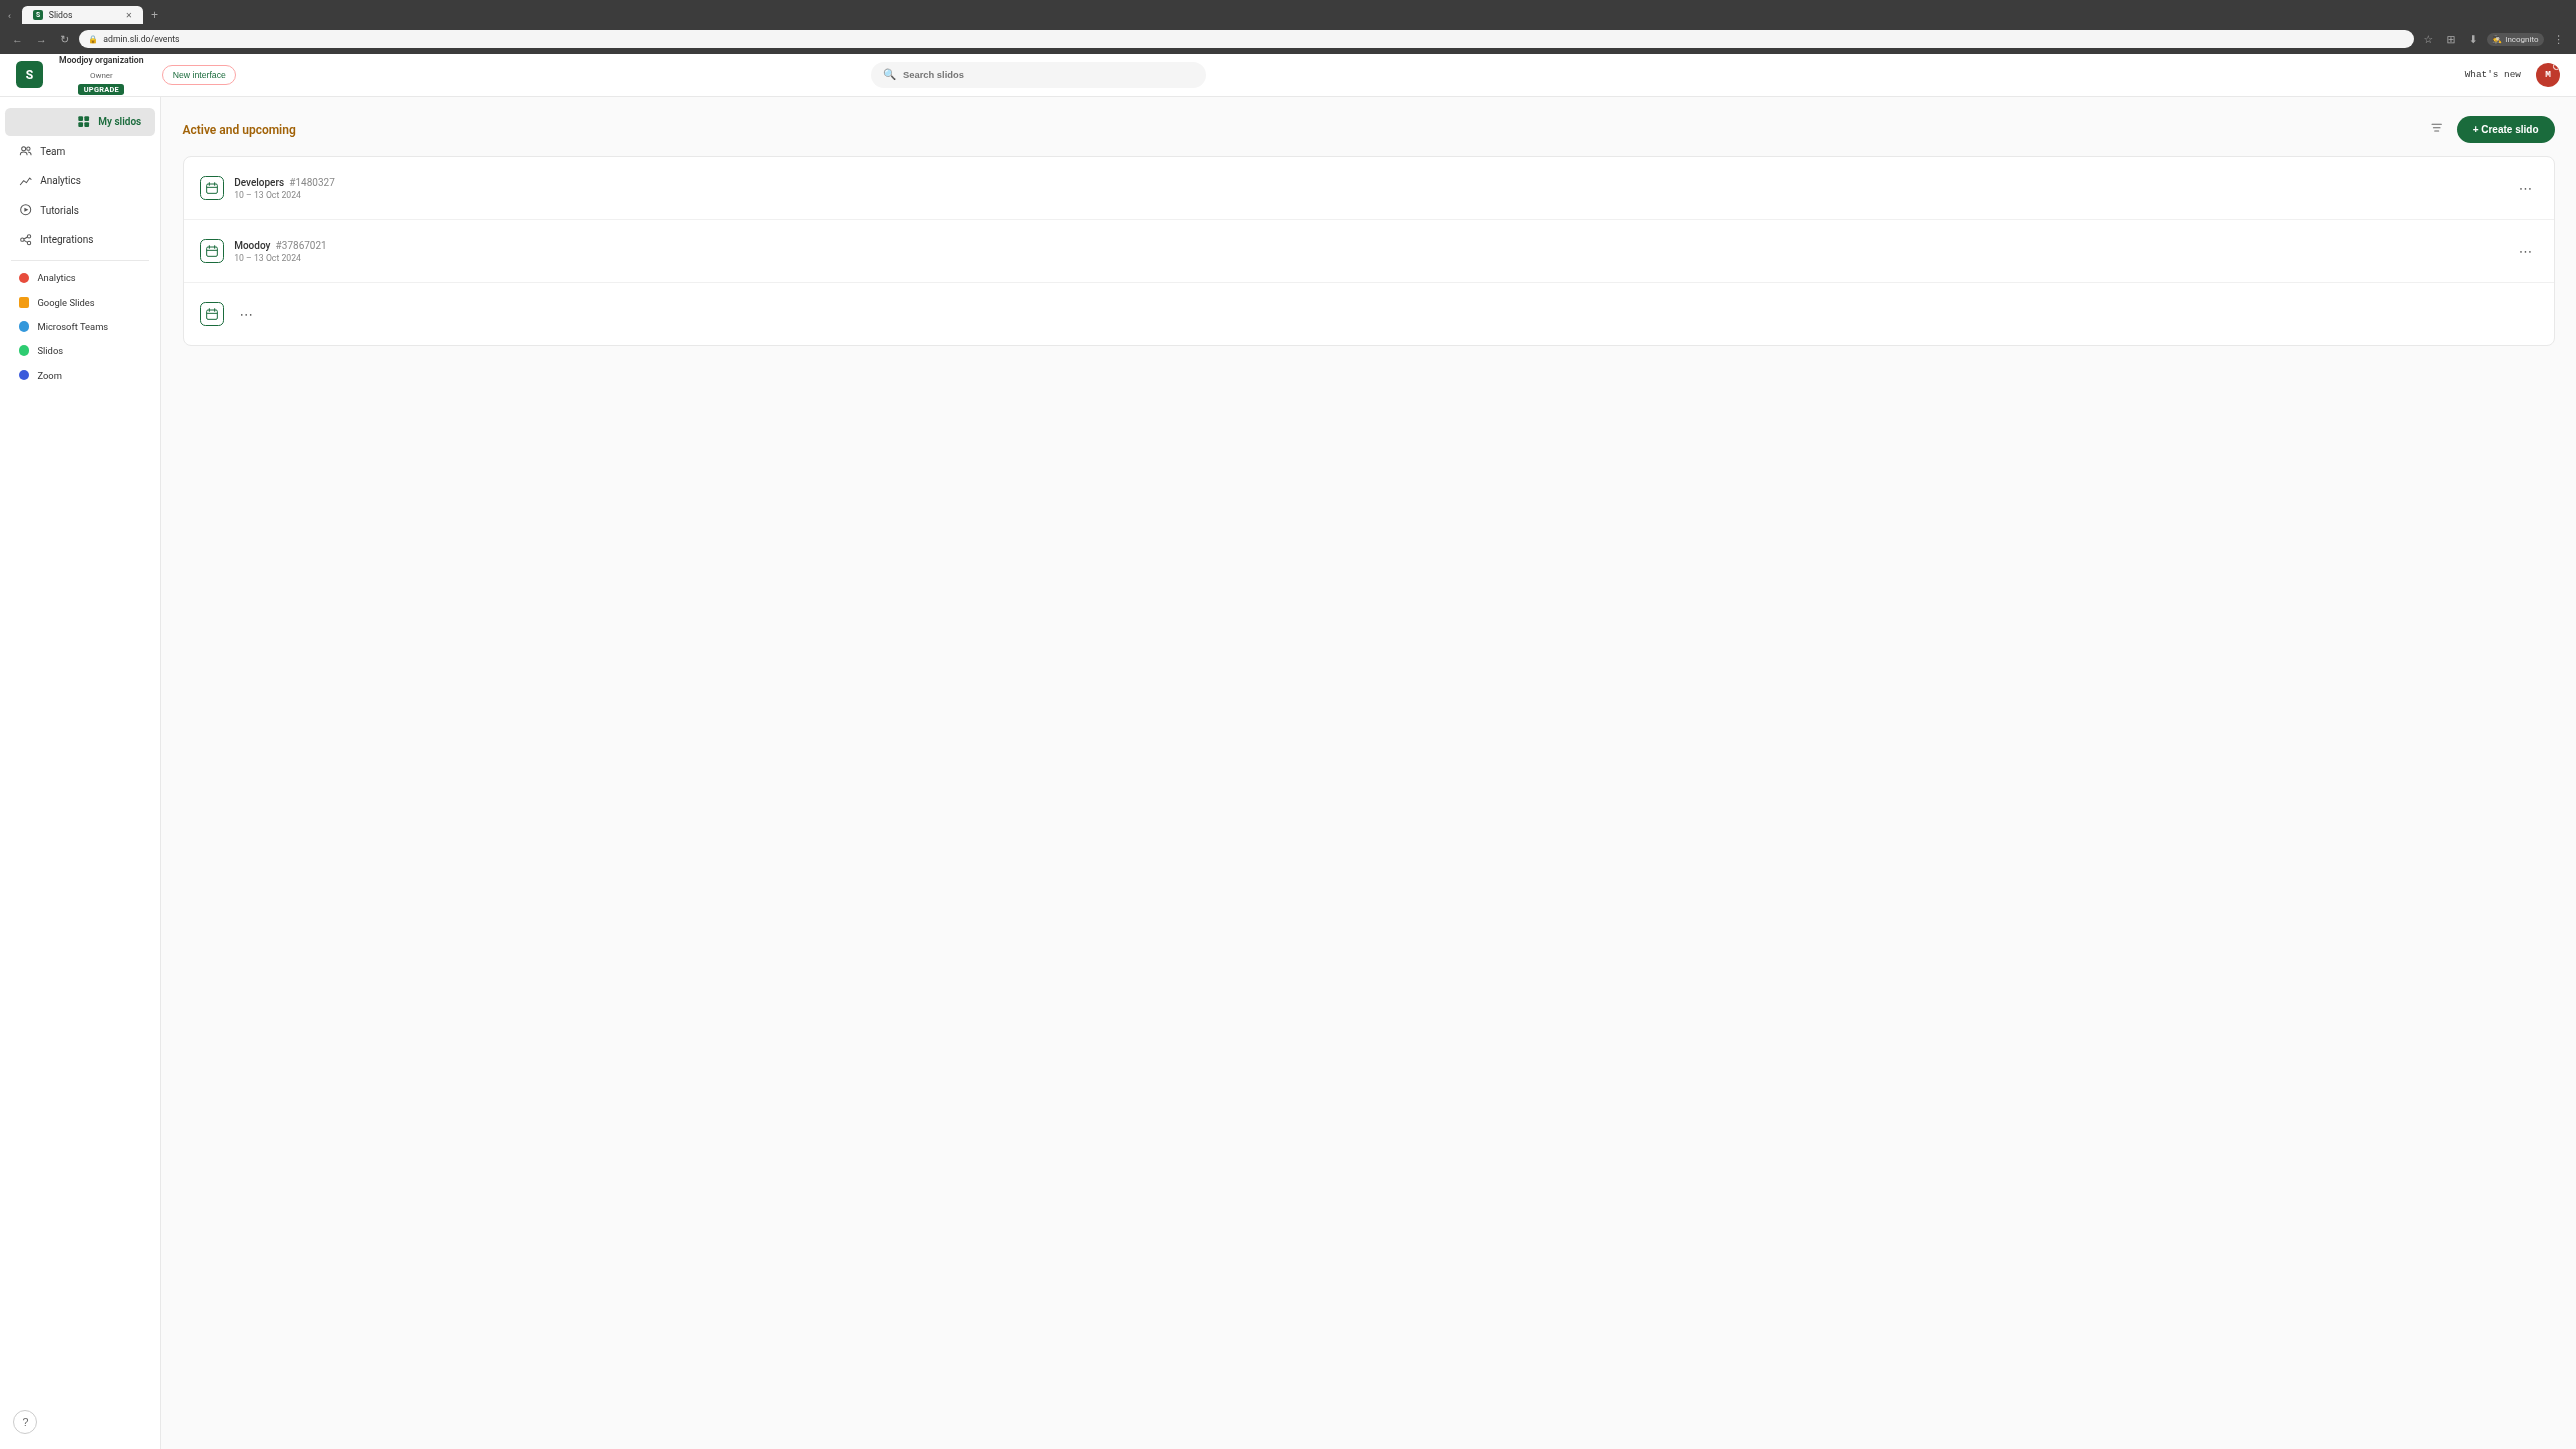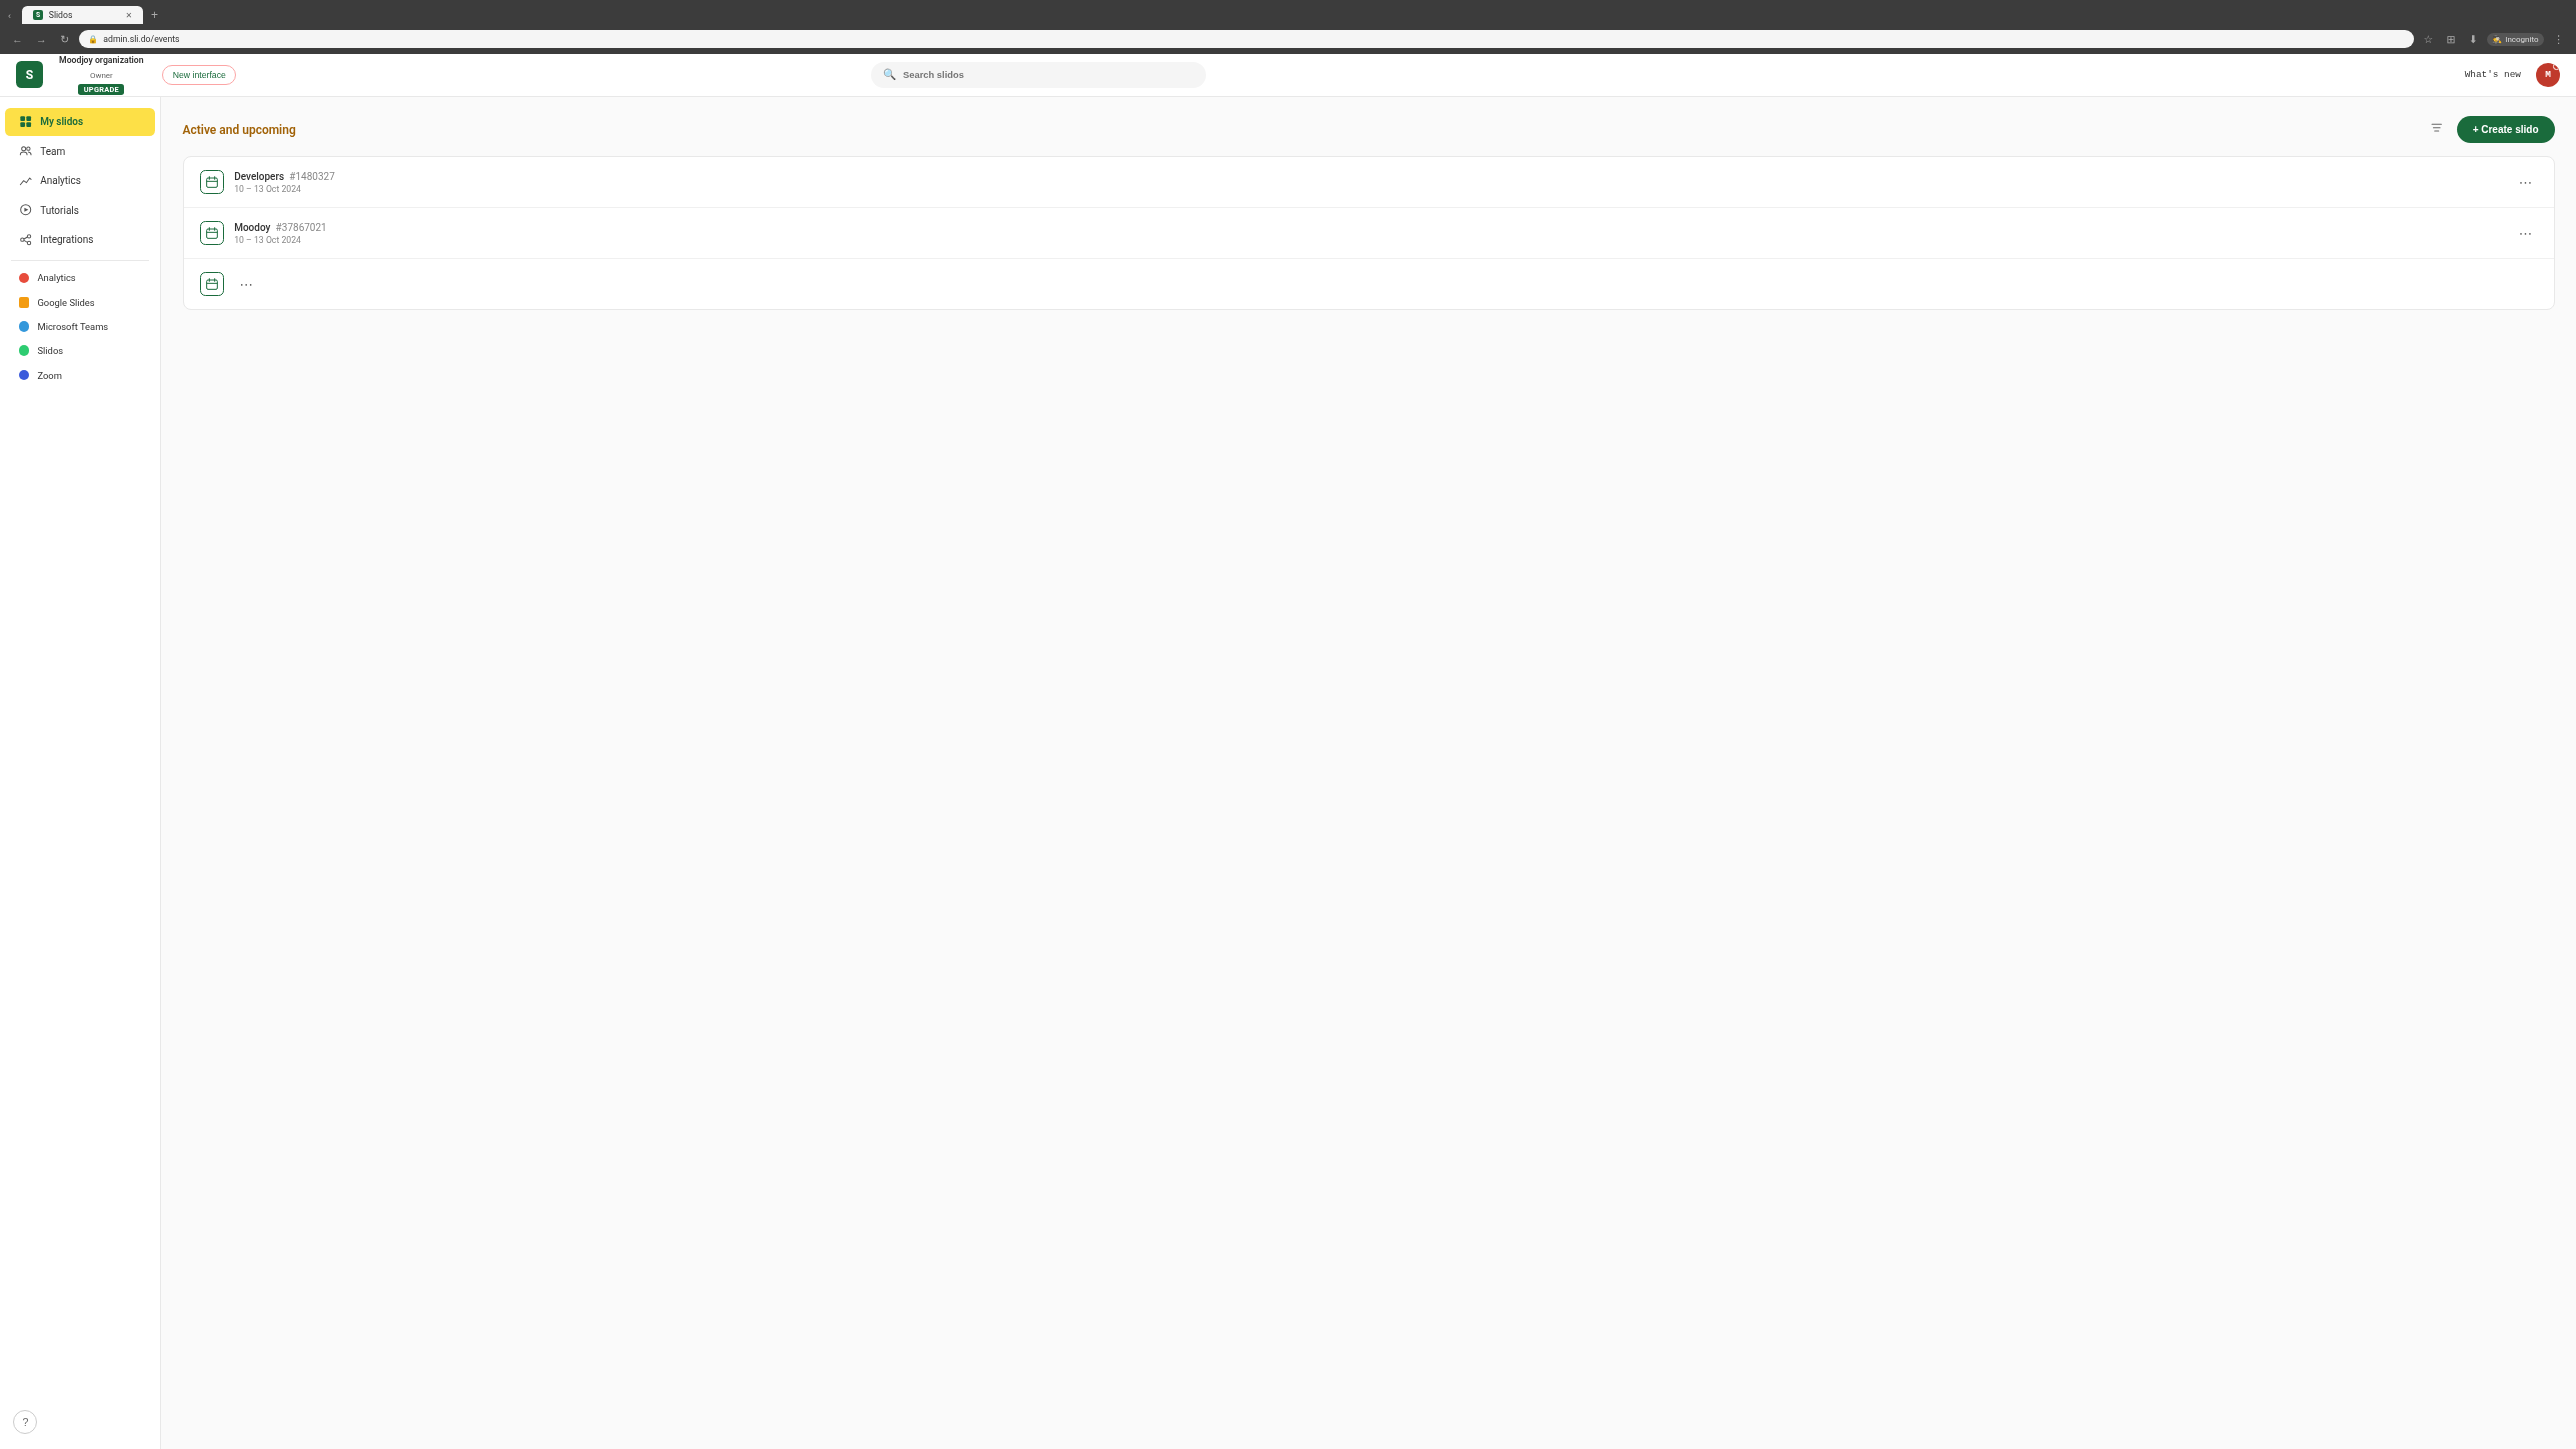--- a/index.html
+++ b/index.html
@@ -39,39 +39,39 @@
     .header-right { margin-left: auto; display: flex; align-items: center; gap: 15px; font-family: Liberation Mono, monospace; }
     .whats-new-link { font-size: 9.4px; color: #333; cursor: pointer; text-decoration: none; }
     .avatar { width: 24px; height: 24px; border-radius: 50%; background: #c0392b; display: flex; align-items: center; justify-content: center; color: white; font-weight: bold; font-size: 9.4px; position: relative; overflow: hidden; }
 
     
     .main-layout { display: flex; flex: 1; overflow: hidden; }
 
     
     .sidebar { width: 161px; background: white; border-right: 0.7px solid #e8e8e8; padding: 10.7px 0; display: flex; flex-direction: column; }
     .sidebar-item { display: flex; align-items: center; gap: 8px; padding: 7.4px 13.4px; cursor: pointer; border-radius: 5.4px; margin: 0 5.4px 1.3px; font-size: 10px; color: #333; }
-    .sidebar-item.active { background: #fde047; color: #1a6b3c; font-weight: 600; }
+    .sidebar-item.active { background: #e5e5e5; color: #1a6b3c; font-weight: 600; justify-content: flex-end; }
     .sidebar-icon { width: 13.4px; height: 13.4px; display: flex; align-items: center; justify-content: center; flex-shrink: 0; }
     .sidebar-divider { height: 0.7px; background: #e8e8e8; margin: 5.4px 10.7px; }
     .sidebar-integration { display: flex; align-items: center; gap: 8px; padding: 6px 13.4px; cursor: pointer; font-size: 9.4px; color: #333; border-radius: 5.4px; margin: 0 5.4px 1.3px; }
     .integration-dot { width: 10.7px; height: 10.7px; border-radius: 50%; flex-shrink: 0; }
     .sidebar-bottom { margin-top: auto; padding: 10.7px 13.4px; }
     .help-btn { width: 24px; height: 24px; border-radius: 50%; background: white; border: 1px solid #ccc; display: flex; align-items: center; justify-content: center; color: #666; font-size: 10.7px; cursor: pointer; }
 
     
     .content { flex: 1; padding: 19px 21.5px; overflow-y: auto; background: #fafafa; }
     .content-header { display: flex; align-items: center; justify-content: space-between; margin-bottom: 13.4px; }
     .section-title { font-size: 12px; font-weight: 600; color: #a16207; }
     .header-actions { display: flex; align-items: center; gap: 8px; }
     .filter-btn { background: none; border: none; cursor: pointer; color: #666; padding: 5.4px; border-radius: 5.4px; }
     .create-slido-btn { background: #1a6b3c; color: white; border: none; border-radius: 16px; padding: 8px 16px; font-size: 10px; font-weight: 600; cursor: pointer; display: flex; align-items: center; gap: 5.4px; }
 
     
     .events-list { background: white; border-radius: 8px; overflow: hidden; border: 0.7px solid #e8e8e8; }
-    .event-item { display: flex; align-items: center; padding: 13px 16px; border-bottom: 0.7px solid #f0f0f0; gap: 10.7px; }
+    .event-item { display: flex; align-items: center; padding: 19px 16px; border-bottom: 0.7px solid #f0f0f0; gap: 10.7px; }
     .event-item:last-child { border-bottom: none; }
     .event-calendar-icon { width: 24px; height: 24px; border: 1.3px solid #1a6b3c; border-radius: 5.4px; display: flex; align-items: center; justify-content: center; flex-shrink: 0; }
     .event-info { flex: 1; }
     .event-name { font-size: 10px; font-weight: 500; color: #333; }
     .event-name .event-id { color: #888; font-weight: 400; margin-left: 2.7px; }
     .event-date { font-size: 8.7px; color: #888; margin-top: 2px; }
     .event-date .upcoming-label { color: #1a6b3c; font-weight: 500; }
     .event-more-btn { background: none; border: none; cursor: pointer; color: #666; font-size: 13.4px; padding: 2.7px 5.4px; border-radius: 4px; }
   </style>
 </head>

